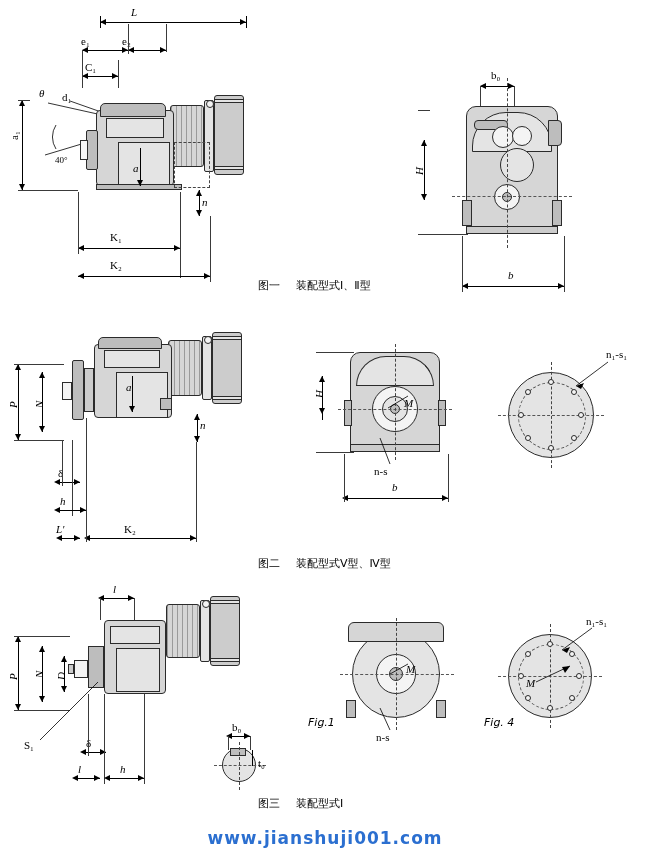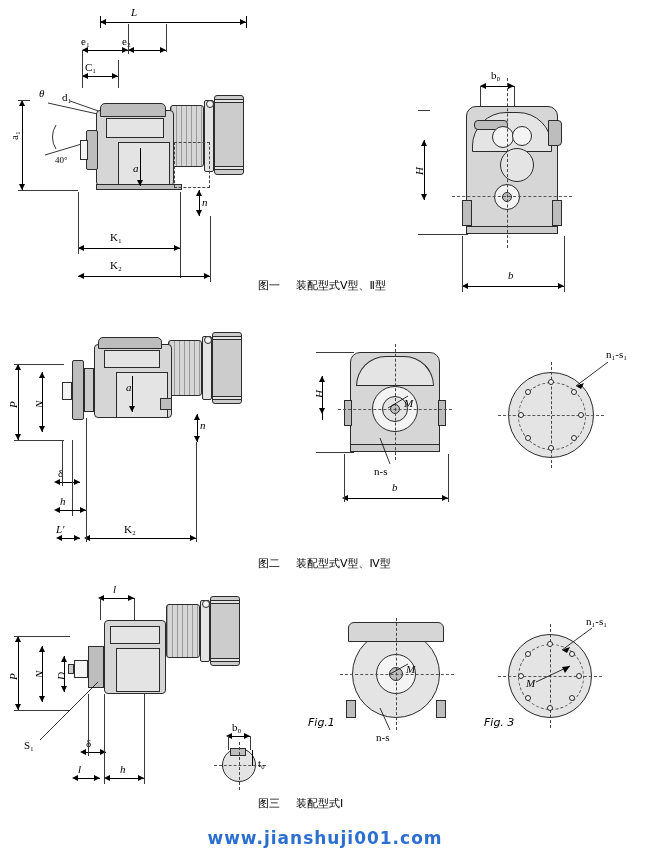--- a/index.html
+++ b/index.html
@@ -215,21 +215,21 @@
 
       <div class="dimline hline" style="left:462px;top:286px;width:102px;"></div>
       <div class="arrowL" style="left:462px;top:283px;"></div>
       <div class="arrowR" style="left:558px;top:283px;"></div>
       <div class="dimline vline thin" style="left:462px;top:236px;height:56px;"></div>
       <div class="dimline vline thin" style="left:564px;top:236px;height:56px;"></div>
       <div class="lbl it" style="left:508px;top:270px;">b</div>
     </div>
 
     <div class="cap" style="left:258px;top:278px;">图一</div>
-    <div class="cap" style="left:296px;top:278px;">装配型式Ⅴ型、Ⅱ型</div>
+    <div class="cap" style="left:296px;top:278px;">装配型式Ⅰ、Ⅱ型</div>
   </div>
 
   <div>
 
     <div>
       <div class="part fins" style="left:168px;top:340px;width:34px;height:56px;border-radius:3px;"></div>
       <div class="part light" style="left:202px;top:336px;width:10px;height:64px;border-radius:2px;"></div>
       <div class="part mid" style="left:212px;top:332px;width:30px;height:72px;border-radius:3px;"></div>
       <div class="part light" style="left:212px;top:336px;width:30px;height:4px;"></div>
       <div class="part light" style="left:212px;top:396px;width:30px;height:4px;"></div>
@@ -478,21 +478,21 @@
         <line x1="6" y1="28" x2="36" y2="6" stroke="#000" stroke-width="0.8"></line>
         <polygon points="6,28 14,25 11,31" fill="#000"></polygon>
       </svg>
 
       <div class="lbl it" style="left:526px;top:678px;">M</div>
       <svg style="position:absolute;left:532px;top:662px;width:44px;height:26px;">
         <line x1="4" y1="20" x2="38" y2="4" stroke="#000" stroke-width="0.8"></line>
         <polygon points="38,4 30,5 33,11" fill="#000"></polygon>
       </svg>
 
-      <div class="cap" style="left:484px;top:716px;font-style:italic;">Fig. 3</div>
+      <div class="cap" style="left:484px;top:716px;font-style:italic;">Fig. 4</div>
     </div>
 
     <div class="cap" style="left:258px;top:796px;">图三</div>
     <div class="cap" style="left:296px;top:796px;">装配型式Ⅰ</div>
   </div>
 
   <div class="watermark" style="top:828px;">www.jianshuji001.com</div>
 
 </div>
 

